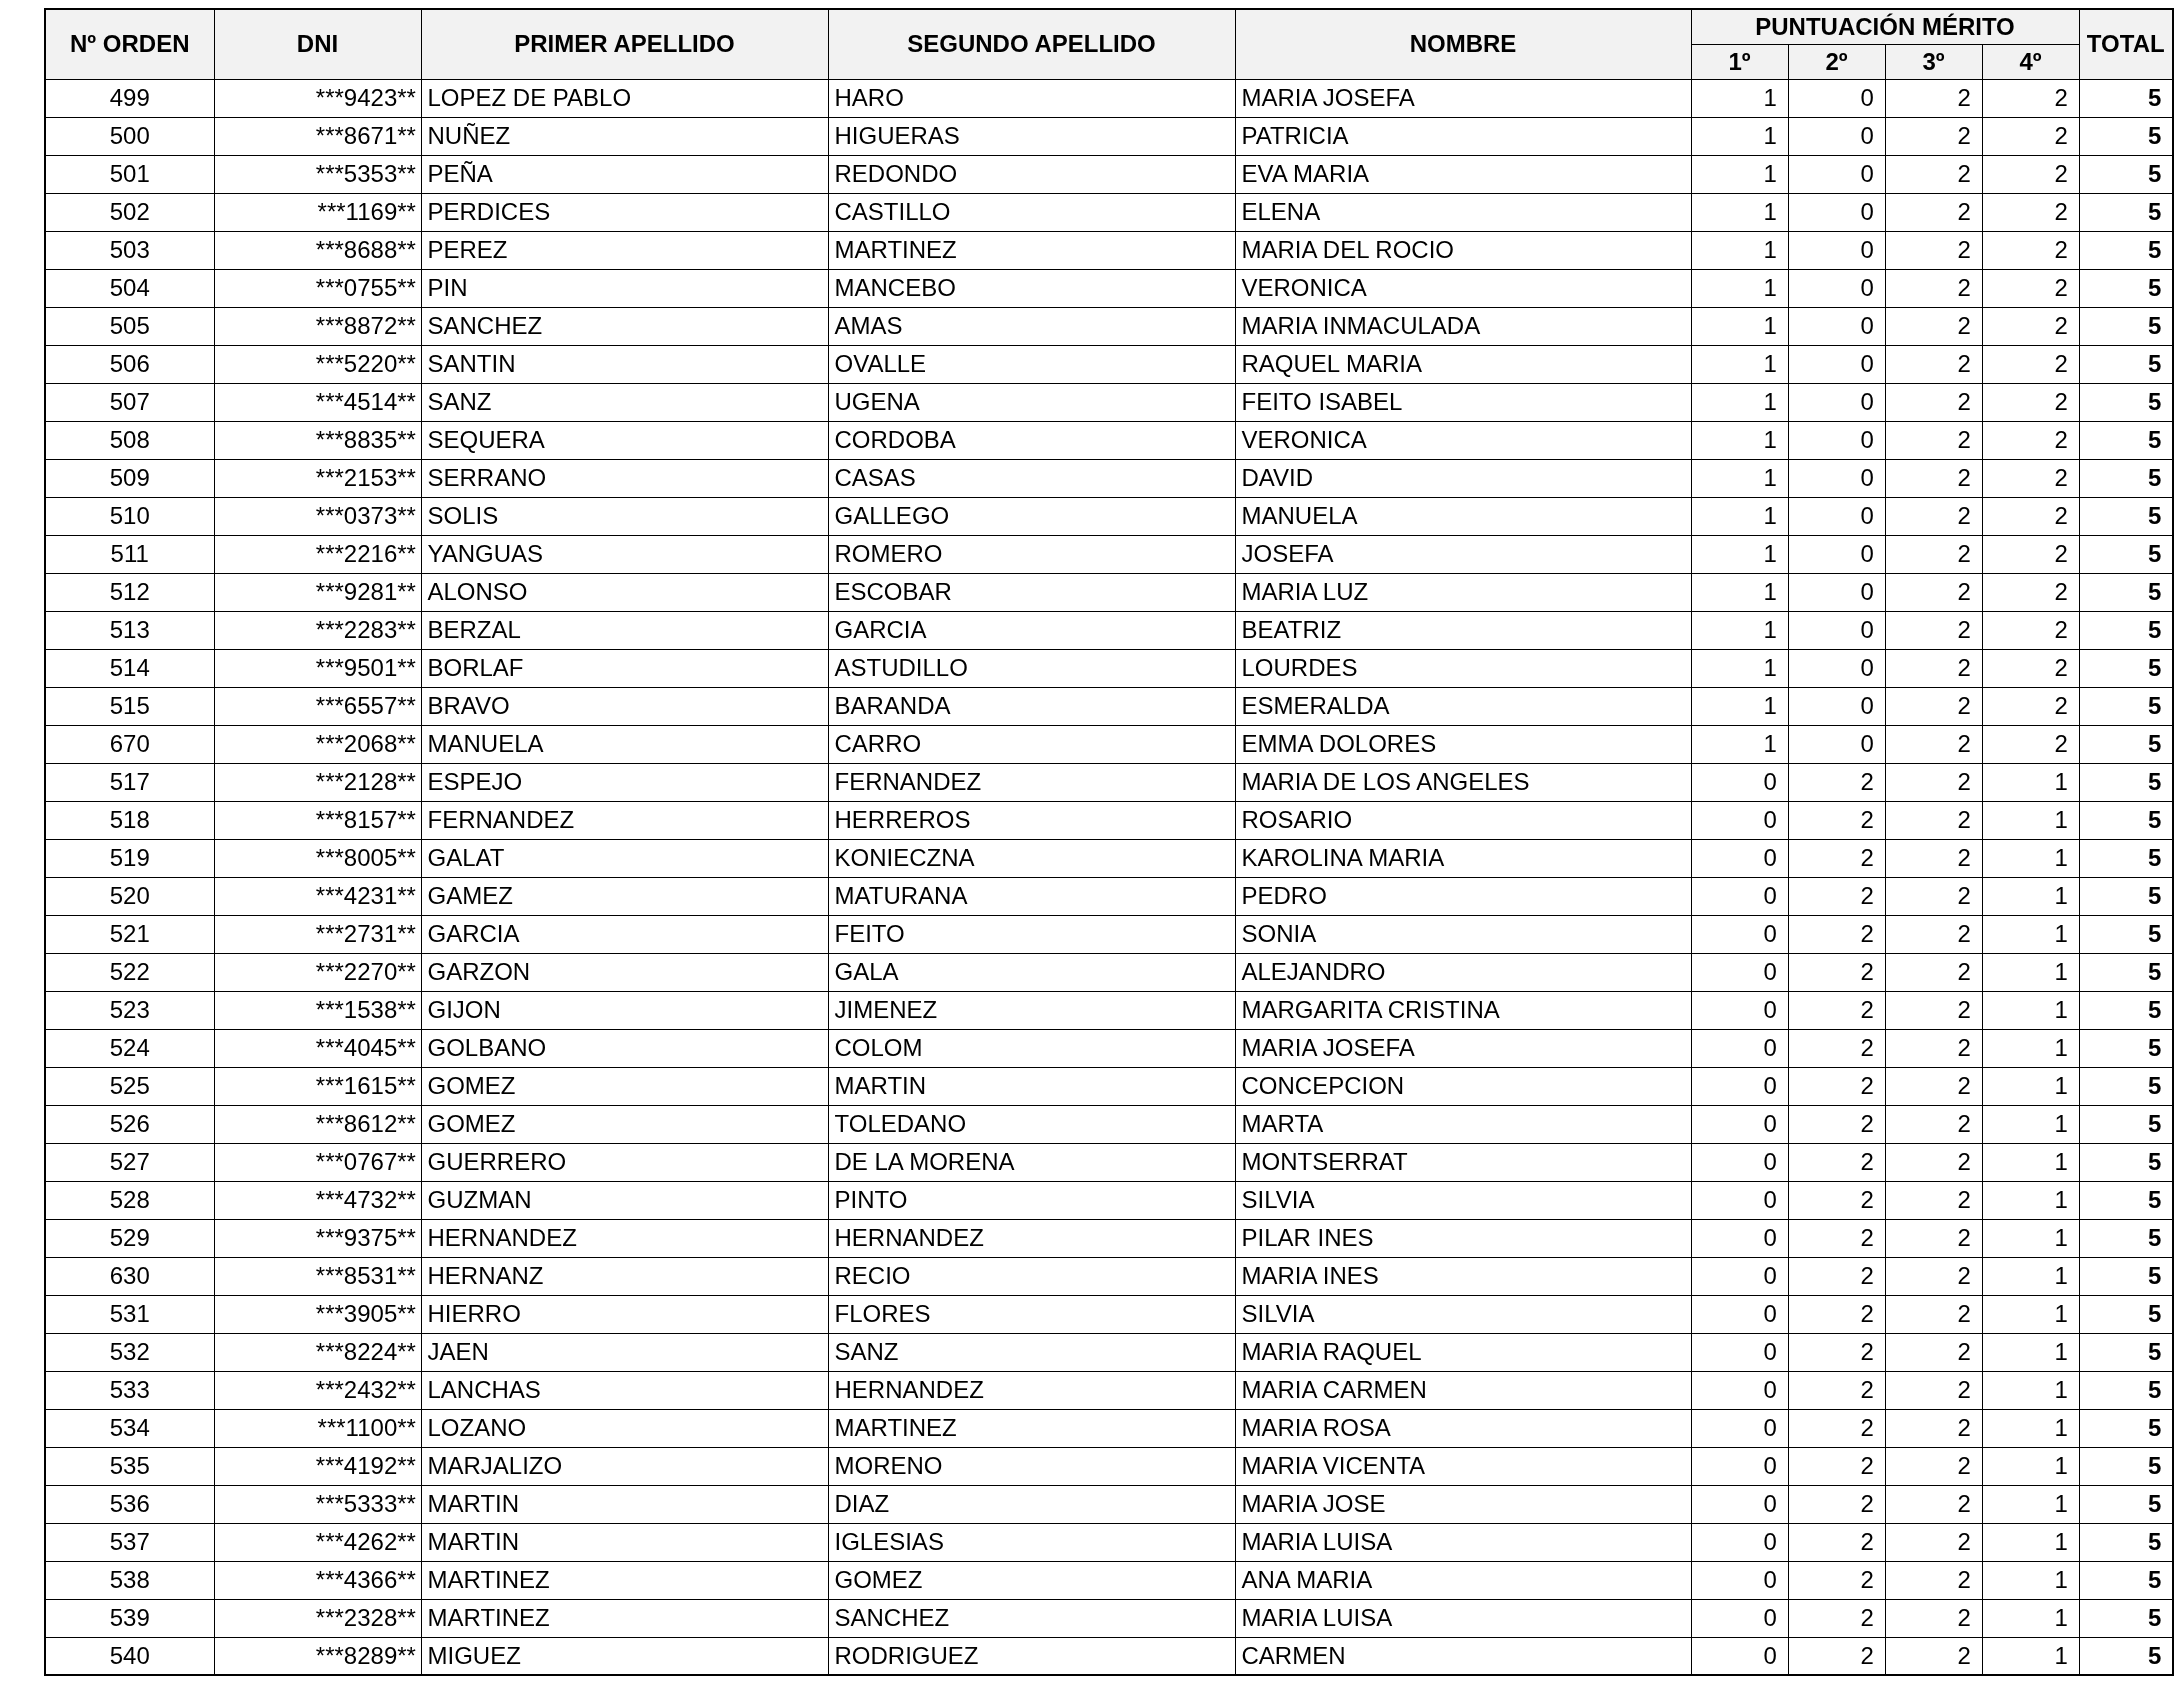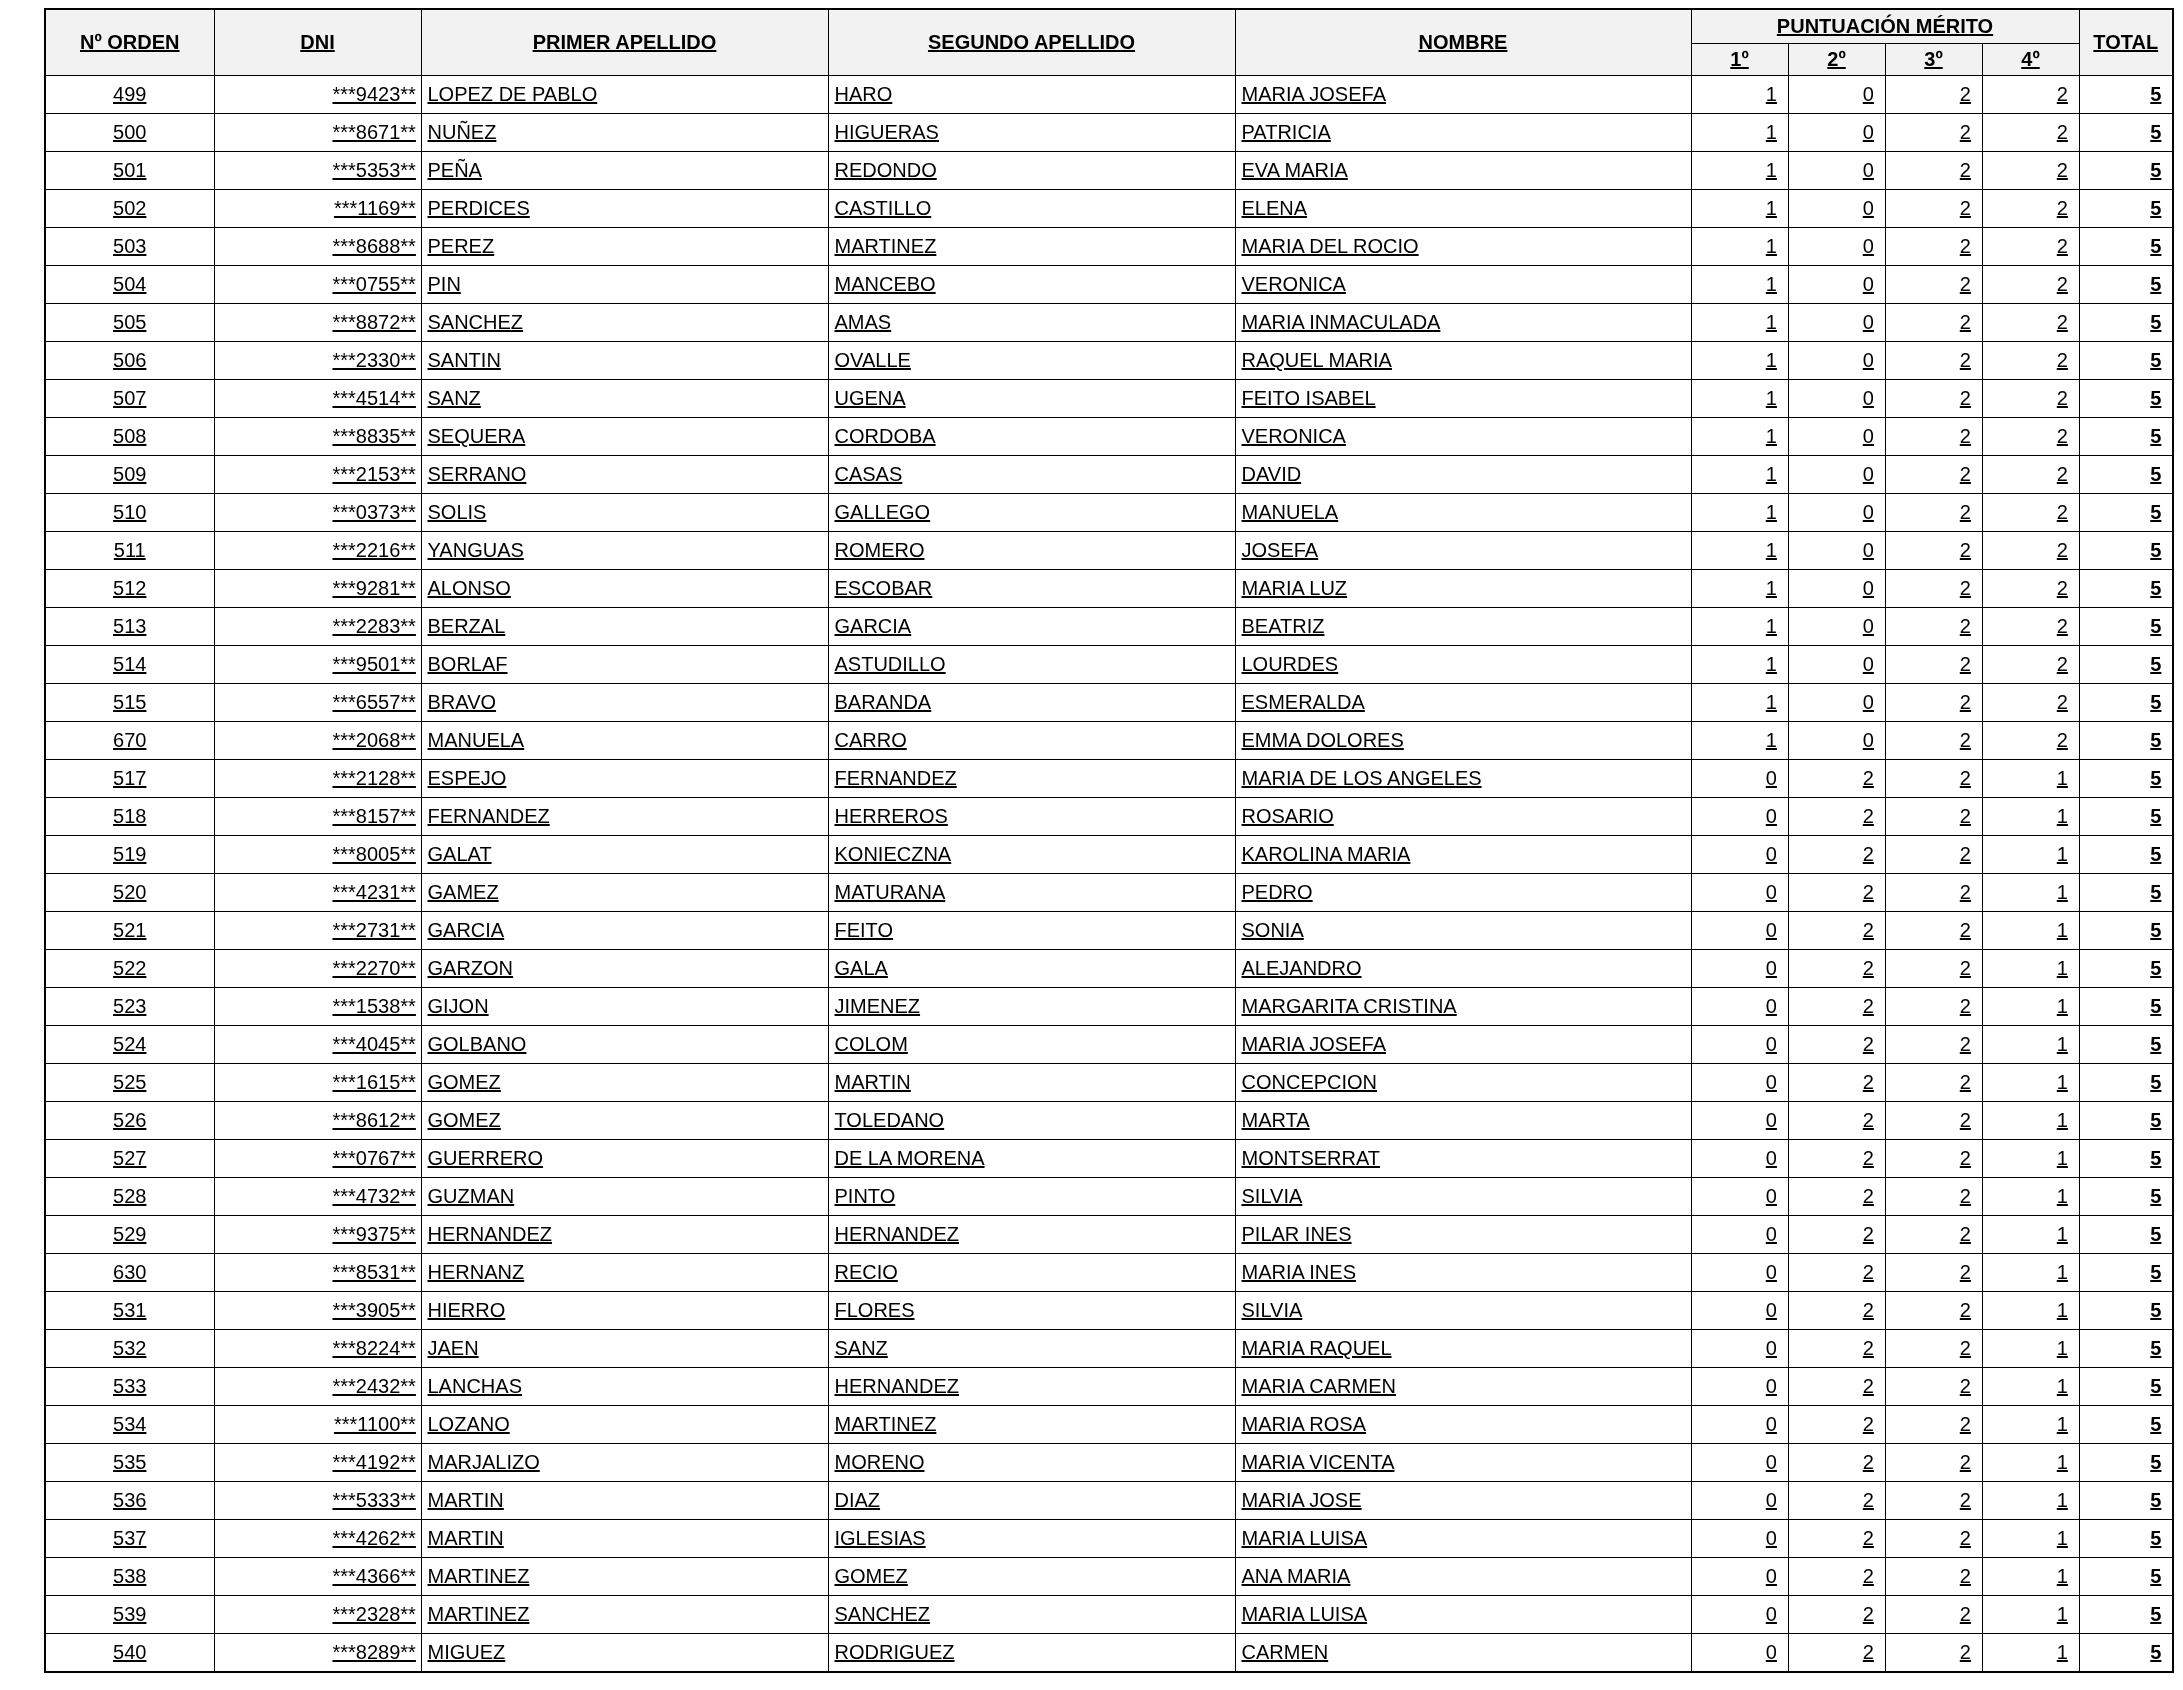--- a/index.html
+++ b/index.html
@@ -12,23 +12,22 @@
     width: 2183px;
     height: 1691px;
     background: #ffffff;
     box-sizing: border-box;
     padding: 7.6px 9px 23px 44px;
   }
   table.merit-table {
     border-collapse: collapse;
     table-layout: fixed;
     width: 2129px;
-    font-size: 20px;
+    font-size: 24px;
     color: #000000;
-    text-decoration: underline;
   }
   table.merit-table th,
   table.merit-table td {
     border: 1.5px solid #000000;
     box-sizing: border-box;
     overflow: hidden;
     white-space: nowrap;
   }
   table.merit-table {
     border: 2.3px solid #000000;
@@ -176,21 +175,21 @@
           <td class="c-text">AMAS</td>
           <td class="c-text">MARIA INMACULADA</td>
           <td class="c-num">1</td>
           <td class="c-num">0</td>
           <td class="c-num">2</td>
           <td class="c-num">2</td>
           <td class="c-total">5</td>
         </tr>
         <tr>
           <td class="c-order">506</td>
-          <td class="c-dni">***2330**</td>
+          <td class="c-dni">***5220**</td>
           <td class="c-text">SANTIN</td>
           <td class="c-text">OVALLE</td>
           <td class="c-text">RAQUEL MARIA</td>
           <td class="c-num">1</td>
           <td class="c-num">0</td>
           <td class="c-num">2</td>
           <td class="c-num">2</td>
           <td class="c-total">5</td>
         </tr>
         <tr>

